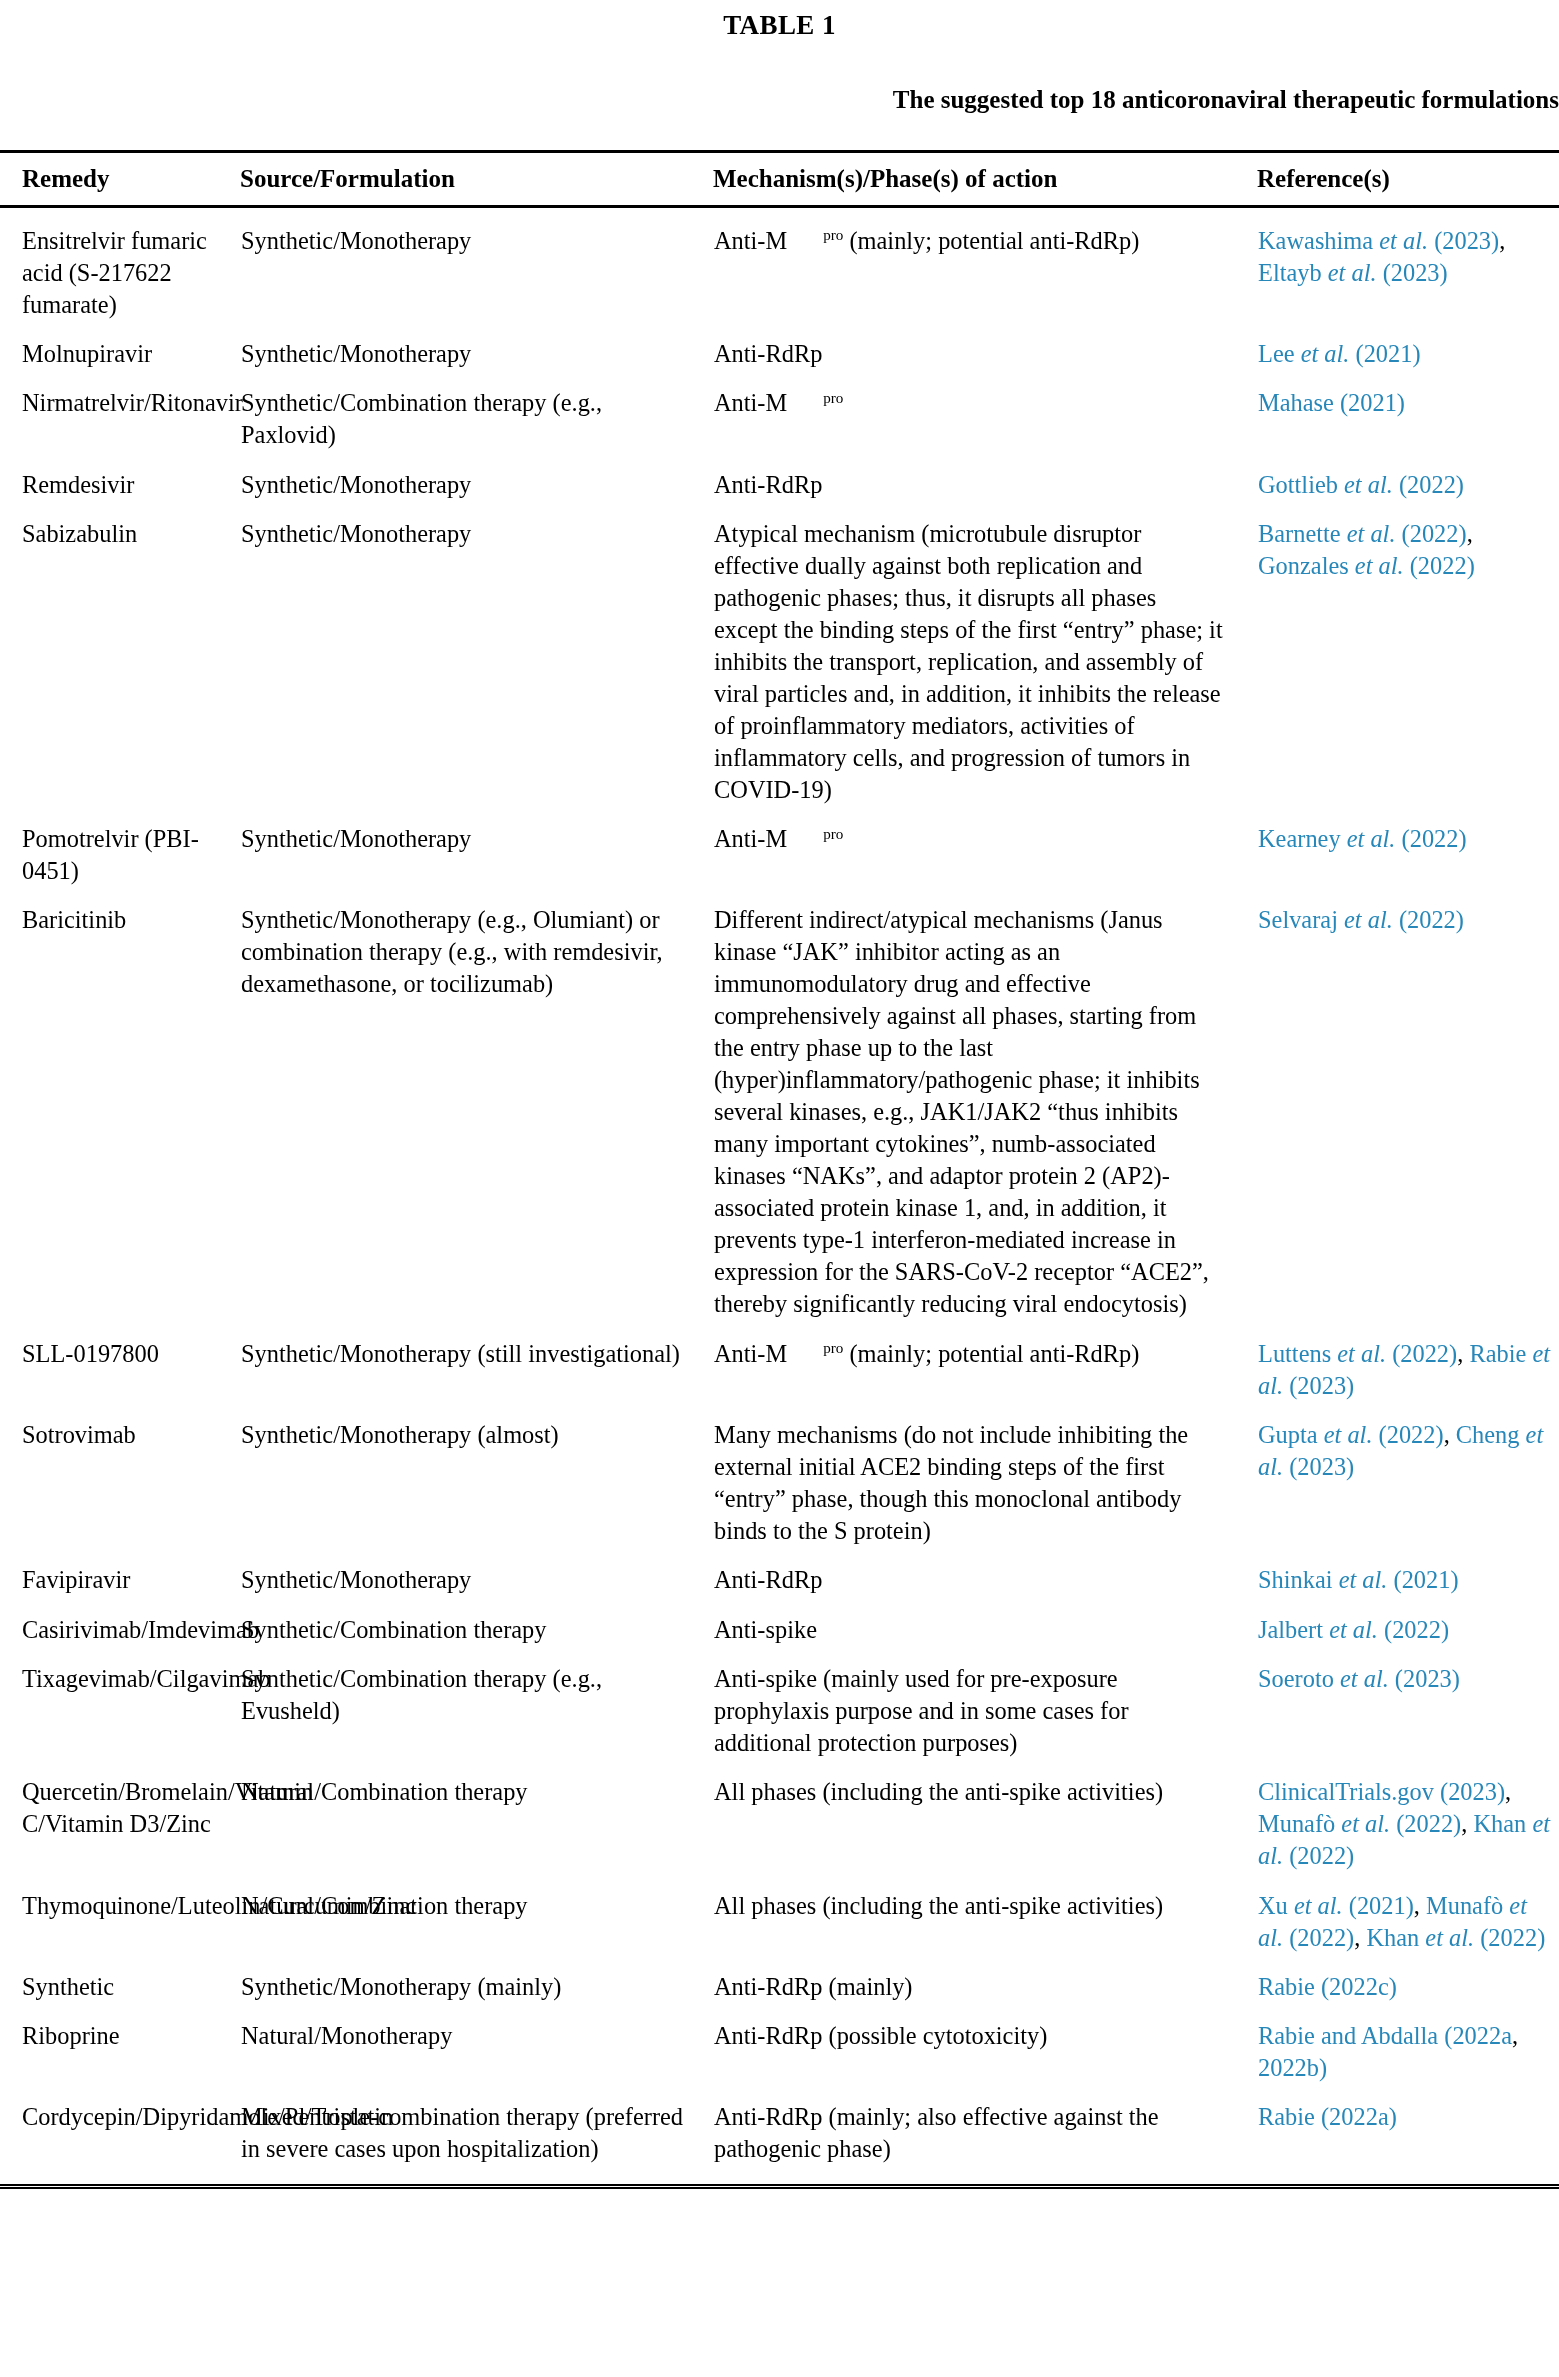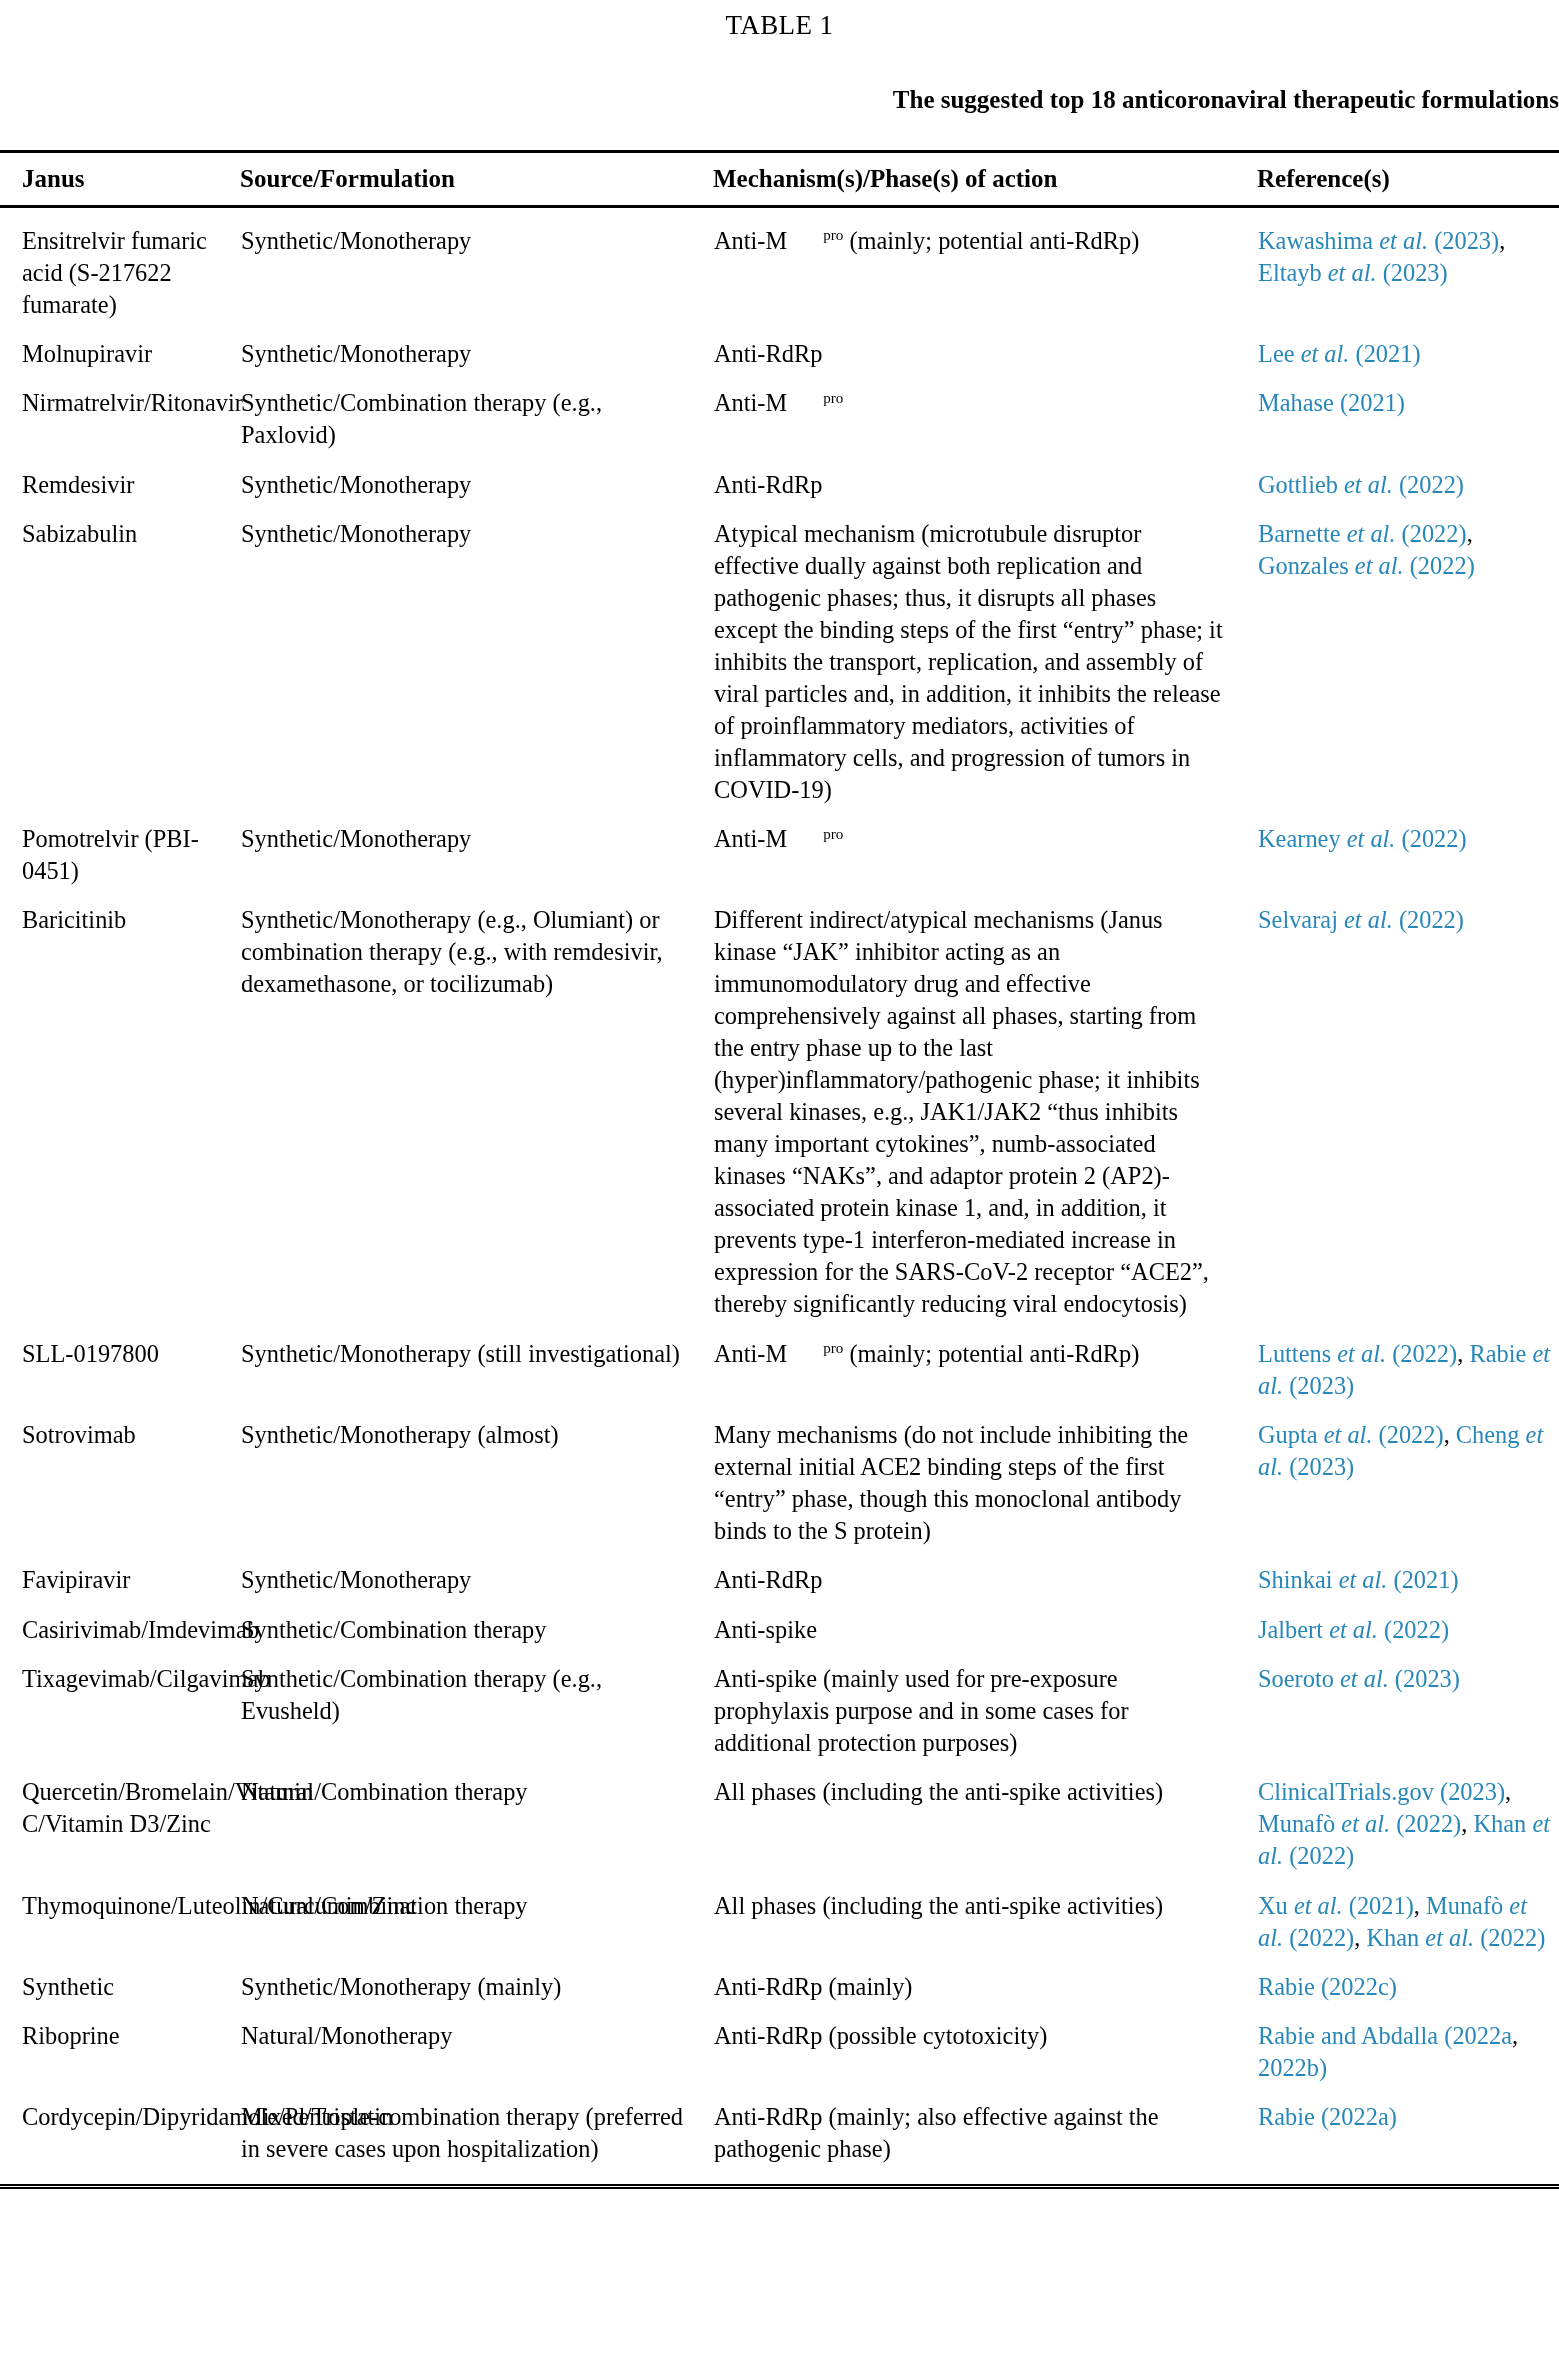--- a/index.html
+++ b/index.html
@@ -11,21 +11,21 @@
   body {
     min-height: 2377px;
     font-family: "Liberation Serif", "DejaVu Serif", serif;
     color: #000000;
     -webkit-font-smoothing: antialiased;
   }
   .page { width: 1559px; }
 
   .table-label {
     text-align: center;
-    font-weight: normal;
+    font-weight: bold;
     font-size: 27px;
     line-height: 33px;
     padding-top: 9px;
     letter-spacing: 0.4px;
   }
   .table-caption {
     text-align: right;
     font-weight: bold;
     font-size: 25px;
     line-height: 33px;
@@ -92,21 +92,21 @@
 
   <table class="therapeutics">
     <colgroup>
       <col class="c1">
         <col class="c2">
         <col class="c3">
         <col class="c4">
     </colgroup>
     <thead>
       <tr>
-        <th>Janus</th>
+        <th>Remedy</th>
         <th>Source/Formulation</th>
         <th>Mechanism(s)/Phase(s) of action</th>
         <th>Reference(s)</th>
       </tr>
     </thead>
     <tbody>
         <tr>
           <td class="remedy-cell">Ensitrelvir fumaric acid (S-217622 fumarate)</td>
           <td class="source-cell">Synthetic/Monotherapy</td>
           <td class="mechanism-cell">Anti-M<sup>pro</sup> (mainly; potential anti-RdRp)</td>

